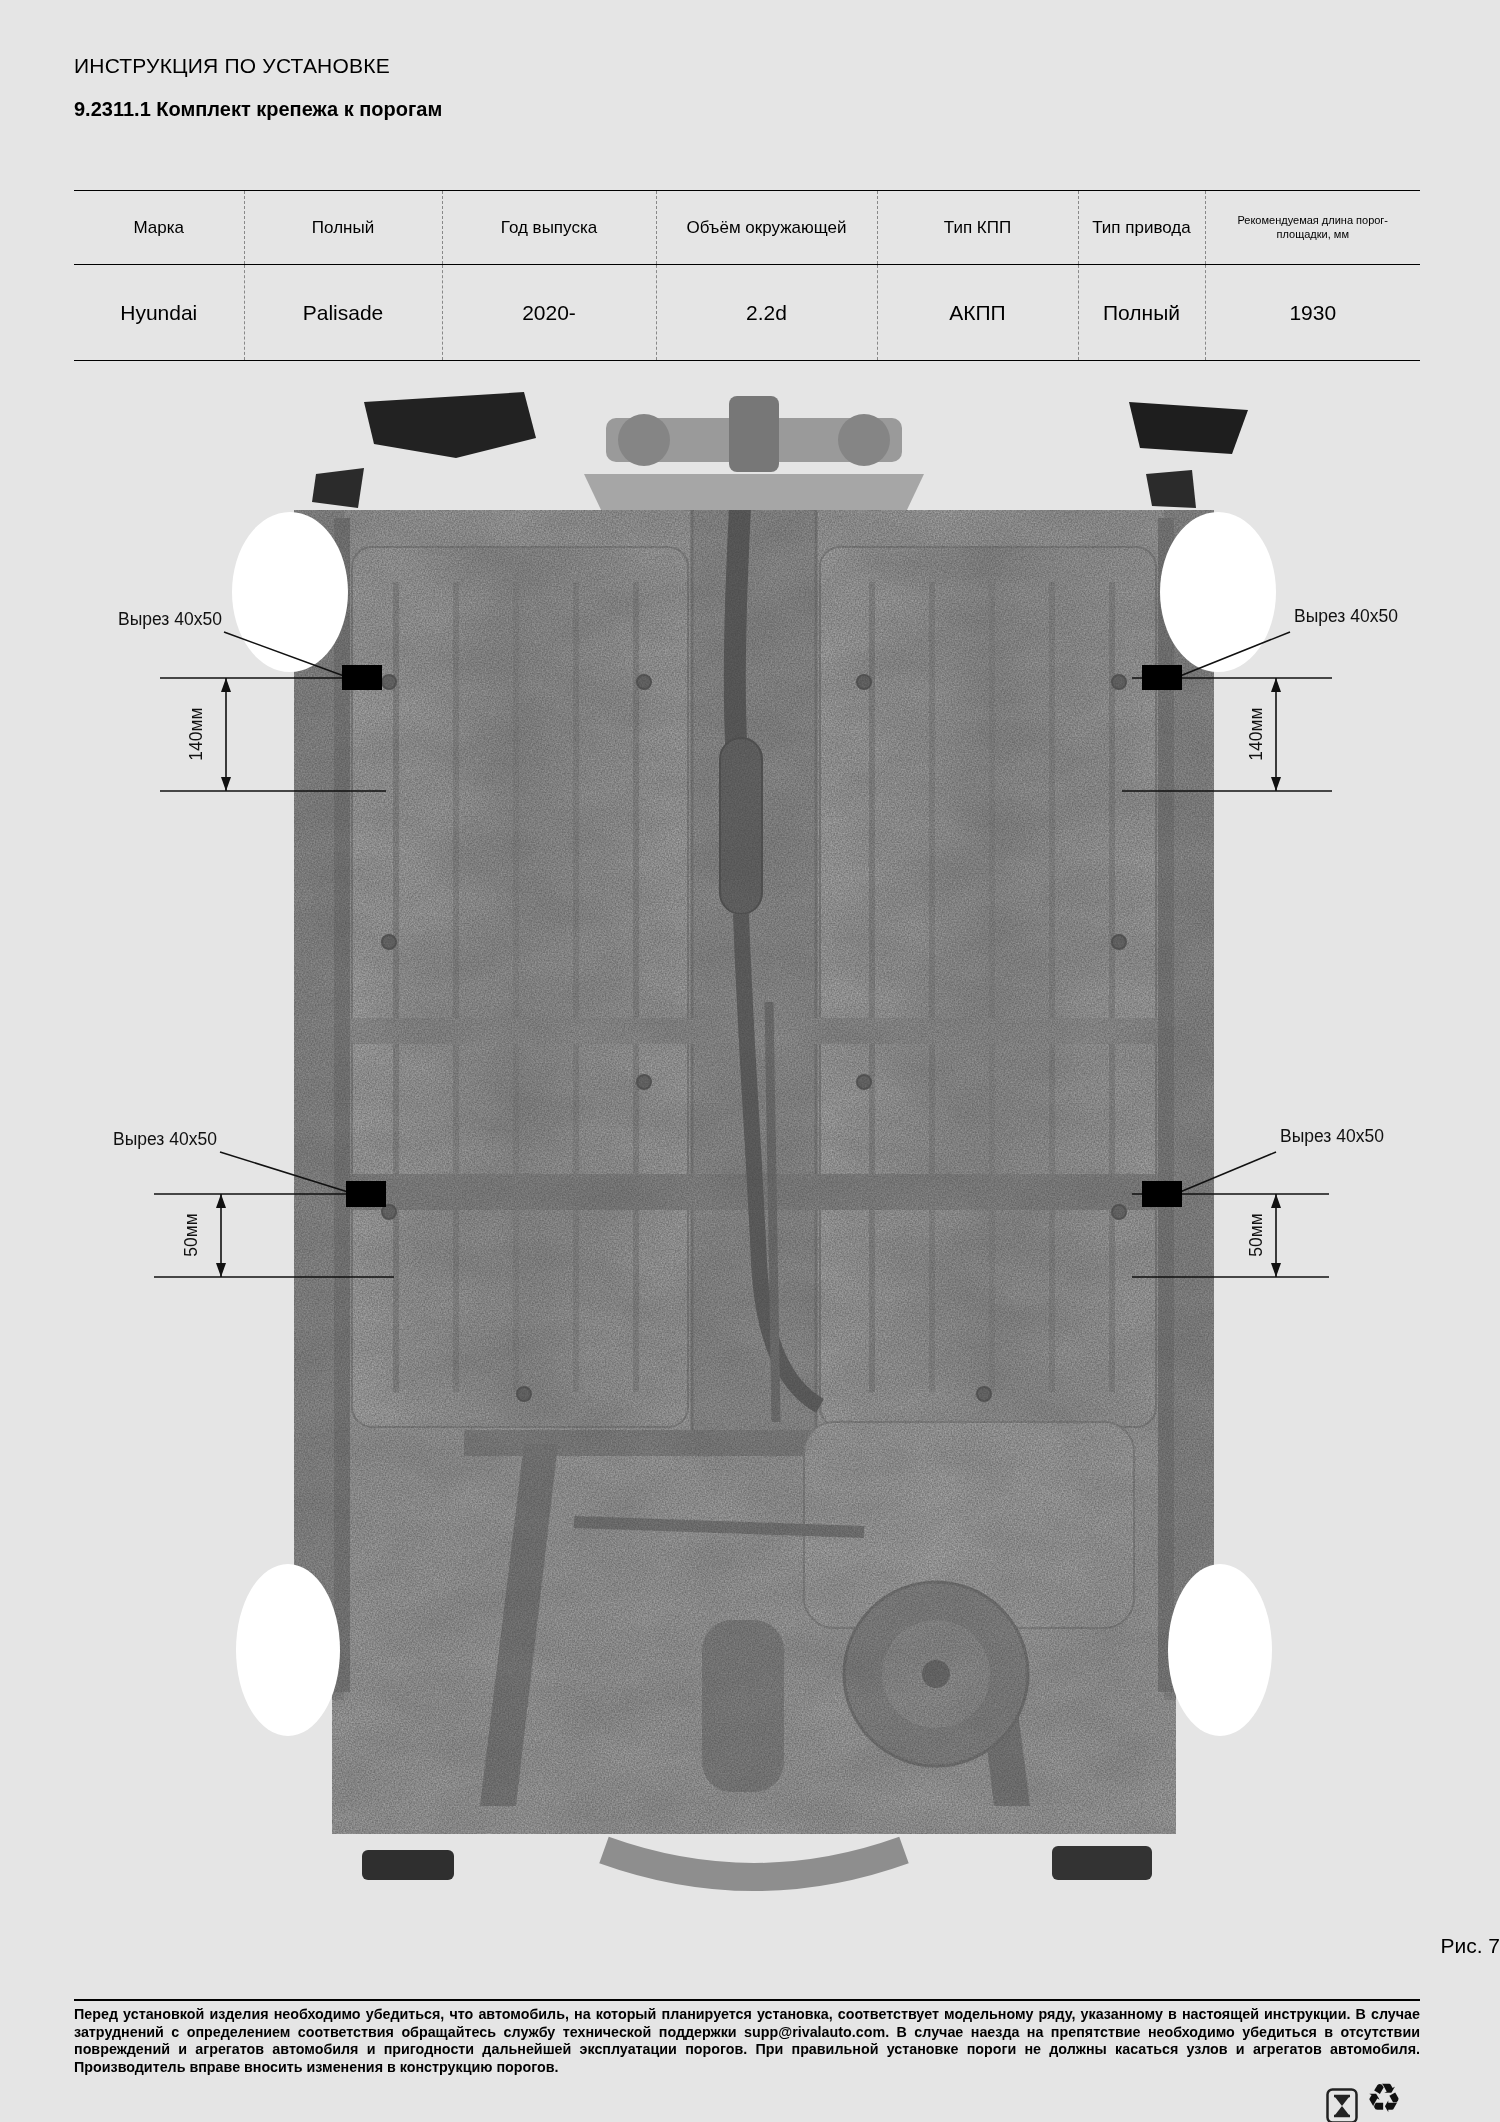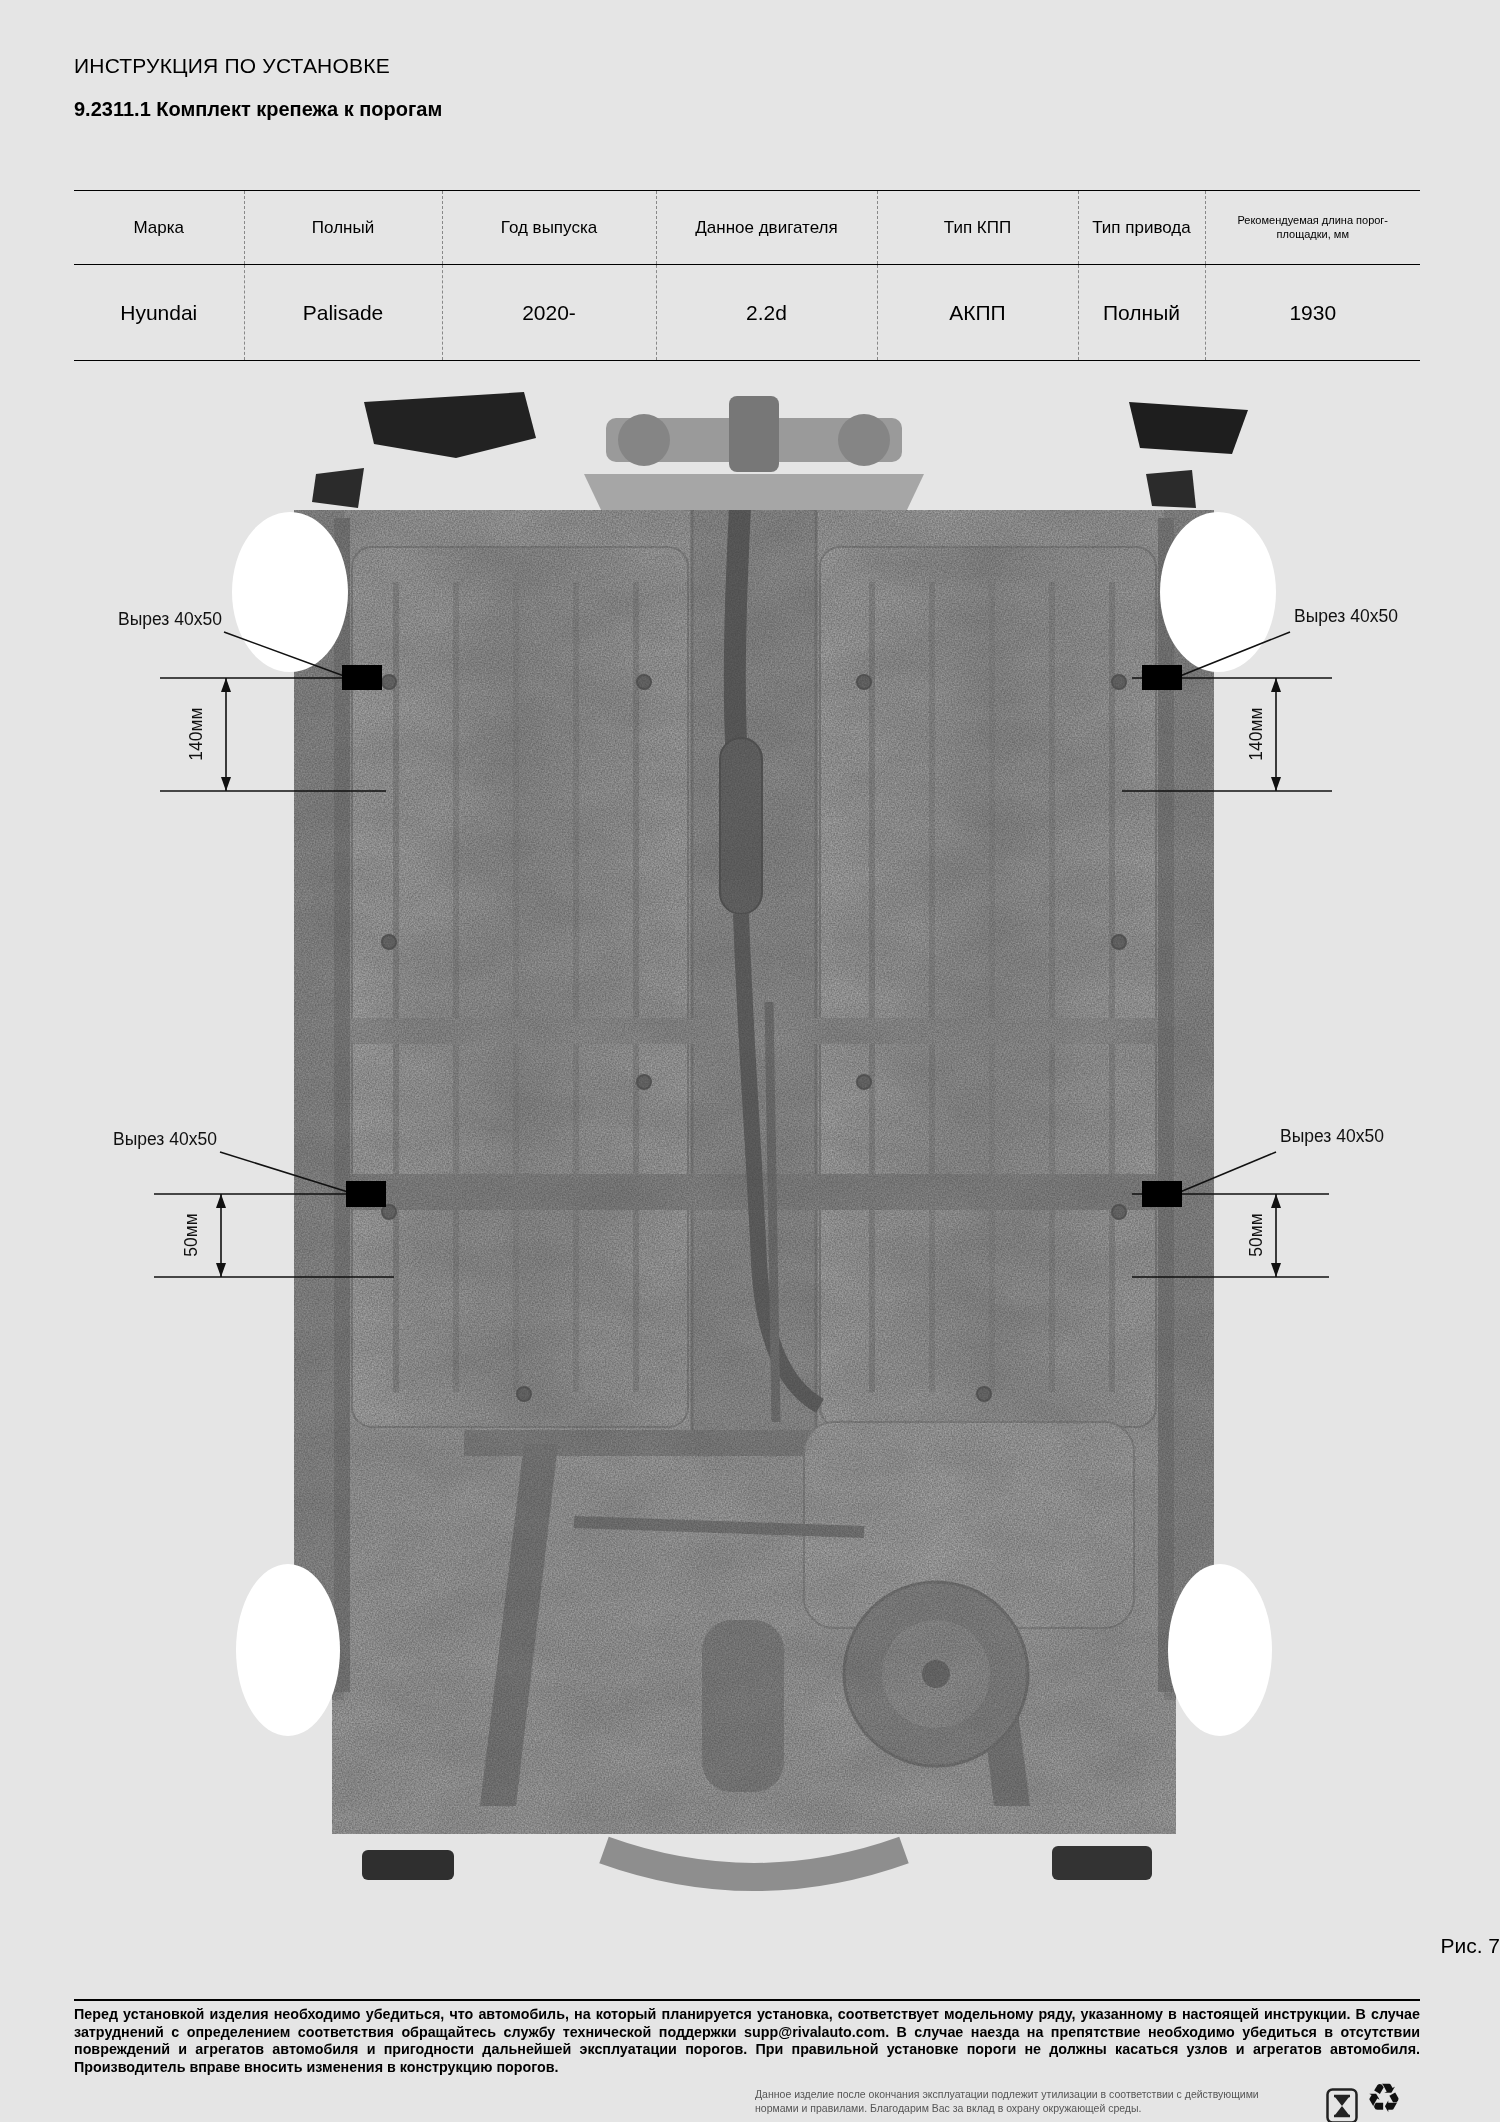--- a/index.html
+++ b/index.html
@@ -52,21 +52,21 @@
       <col style="width:221px">
         <col style="width:201px">
         <col style="width:127px">
         <col style="width:215px">
     </colgroup>
     <thead>
       <tr>
         <th>Марка</th>
         <th>Полный</th>
         <th>Год выпуска</th>
-        <th>Данное двигателя</th>
+        <th>Объём окружающей</th>
         <th>Тип КПП</th>
         <th>Тип привода</th>
         <th class="last">Рекомендуемая длина порог-площадки, мм</th>
       </tr>
     </thead>
     <tbody>
       <tr>
         <td>Hyundai</td>
         <td>Palisade</td>
         <td>2020-</td>
@@ -229,21 +229,20 @@
         <text x="123" y="853" transform="rotate(-90 123 853)" text-anchor="middle">50мм</text>
         <text x="1188" y="853" transform="rotate(-90 1188 853)" text-anchor="middle">50мм</text>
       </g>
     </svg>
   </div>
 
   <div class="caption">Рис. 7</div>
 
   <div class="footer-rule"></div>
   <div class="warning">Перед установкой изделия необходимо убедиться, что автомобиль, на который планируется установка, соответствует модельному ряду, указанному в настоящей инструкции. В случае затруднений с определением соответствия обращайтесь службу технической поддержки supp@rivalauto.com. В случае наезда на препятствие необходимо убедиться в отсутствии повреждений и агрегатов автомобиля и пригодности дальнейшей эксплуатации порогов. При правильной установке пороги не должны касаться узлов и агрегатов автомобиля. Производитель вправе вносить изменения в конструкцию порогов.</div>
-  <div class="recycle-note">Данное изделие после окончания эксплуатации подлежит утилизации в соответствии с действующими нормами и правилами. Благодарим Вас за вклад в охрану окружающей среды.</div>
 
   <span class="icon-hourglass">
     <svg width="32" height="36" viewBox="0 0 32 36" xmlns="http://www.w3.org/2000/svg">
       <rect x="1.5" y="1.5" width="29" height="33" rx="5" fill="none" stroke="#222" stroke-width="2.5"></rect>
       <line x1="8" y1="8" x2="24" y2="8" stroke="#222" stroke-width="2.5"></line>
       <line x1="8" y1="28" x2="24" y2="28" stroke="#222" stroke-width="2.5"></line>
       <polygon points="9,9 23,9 16,18" fill="#222"></polygon>
       <polygon points="9,27 23,27 16,18" fill="#222"></polygon>
     </svg>
   </span>

